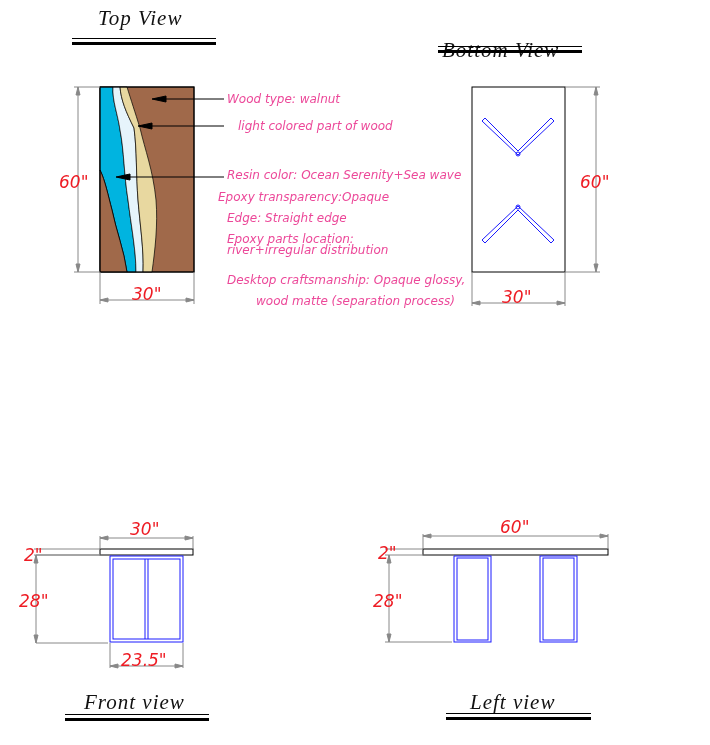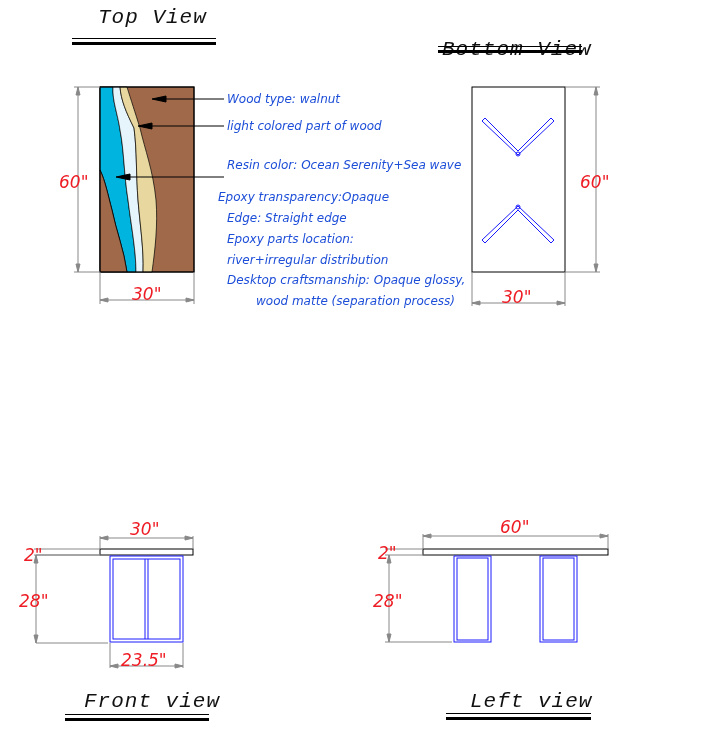--- a/index.html
+++ b/index.html
@@ -1,20 +1,20 @@
 <!DOCTYPE html>
 <html><head>
 <meta charset="utf-8">
 <style>
   html, body { margin: 0; padding: 0; background: #ffffff; }
   body { width: 710px; height: 745px; position: relative; overflow: hidden; font-family: "DejaVu Sans", sans-serif; }
-  .title { position: absolute; font-family: Liberation Mono, monospace; font-style: italic; font-size: 21px; font-weight: 300; color: #111; letter-spacing: 1px; }
+  .title { position: absolute; font-family: Liberation Serif, serif; font-style: italic; font-size: 21px; font-weight: 300; color: #111; letter-spacing: 1px; }
   .uline { position: absolute; height: 5px; border-top: 1.5px solid #000; }
   .uline::after { content: ""; position: absolute; left: 0; right: 0; top: 2.5px; height: 3px; background: #000; }
-  .note { position: absolute; font-family: "DejaVu Sans", sans-serif; font-style: italic; font-size: 12px; color: #1d4ed8; white-space: nowrap; }
+  .note { position: absolute; font-family: "DejaVu Sans", sans-serif; font-style: italic; font-size: 12px; color: #ec4899; white-space: nowrap; }
   .dim { position: absolute; font-family: "DejaVu Sans", sans-serif; font-style: italic; font-size: 17px; color: #ee1c24; white-space: nowrap; }
   svg { position: absolute; left: 0; top: 0; }
 </style>
 </head>
 <body>
 
 <div class="title" style="left:98px; top:6px;">Top View</div>
 <div class="uline" style="left:72px; top:38px; width:144px;"></div>
 
 <div class="title" style="left:442px; top:14px;margin-top:24px;">Bottom View</div>
@@ -134,26 +134,26 @@
     <line x1="385" y1="549" x2="423" y2="549"></line>
     <line x1="385" y1="555" x2="454" y2="555"></line>
     <line x1="389" y1="555" x2="389" y2="642"></line>
     <polygon points="389,555 387,563 391,563"></polygon>
     <polygon points="389,642 387,634 391,634"></polygon>
     <line x1="385" y1="642" x2="452" y2="642"></line>
   </g>
 </svg>
 
 <div class="note" style="left:227px; top:92px;">Wood type: walnut</div>
-<div class="note" style="left:227px; top:119px;text-align:center;">light colored part of wood</div>
-<div class="note" style="left:227px; top:158px;">Resin color: Ocean Serenity+Sea wave</div>
+<div class="note" style="left:238px; top:119px;text-align:center;">light colored part of wood</div>
+<div class="note" style="left:227px; top:168px;">Resin color: Ocean Serenity+Sea wave</div>
 <div class="note" style="left:218px; top:190px;">Epoxy transparency:Opaque</div>
 <div class="note" style="left:227px; top:211px;">Edge: Straight edge</div>
 <div class="note" style="left:227px; top:232px;">Epoxy parts location:</div>
-<div class="note" style="left:227px; top:253px;">river+irregular distribution</div>
+<div class="note" style="left:227px; top:243px;">river+irregular distribution</div>
 <div class="note" style="left:227px; top:273px;">Desktop craftsmanship: Opaque glossy,</div>
 <div class="note" style="left:227px; top:294px;margin-left:29px;"> wood matte (separation process)</div>
 
 <div class="dim" style="left:59px; top:172px;">60"</div>
 <div class="dim" style="left:132px; top:284px;">30"</div>
 
 <div class="dim" style="left:580px; top:172px;">60"</div>
 <div class="dim" style="left:502px; top:287px;">30"</div>
 
 <div class="dim" style="left:130px; top:519px;">30"</div>

